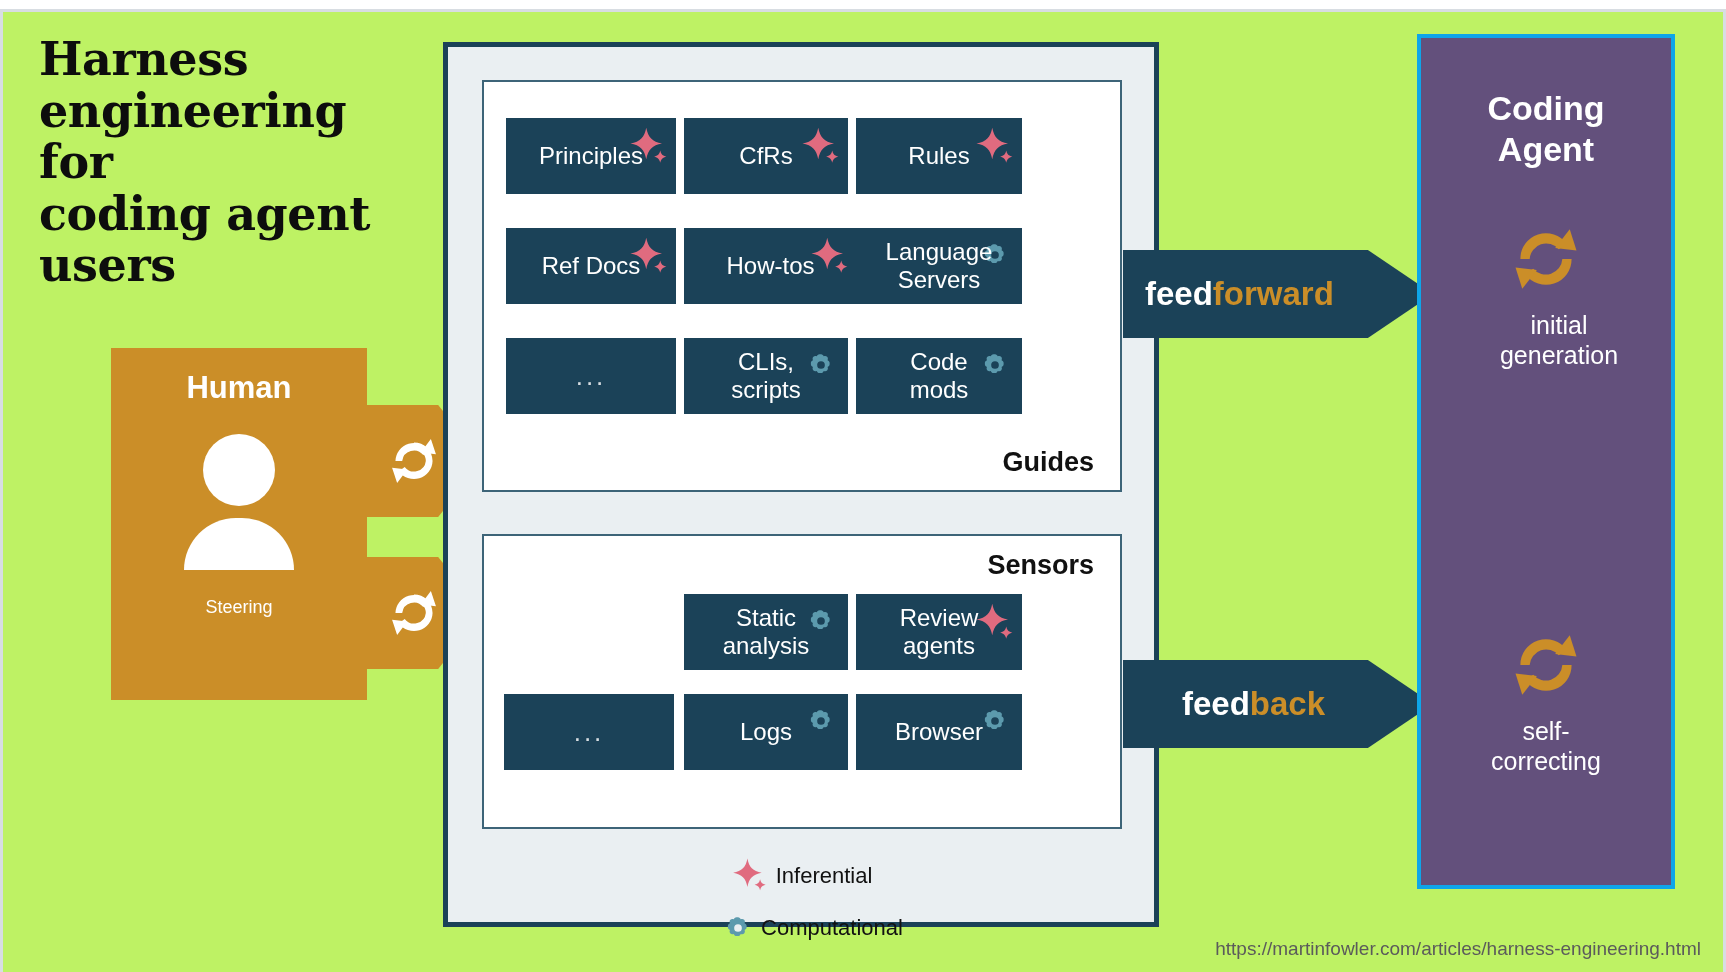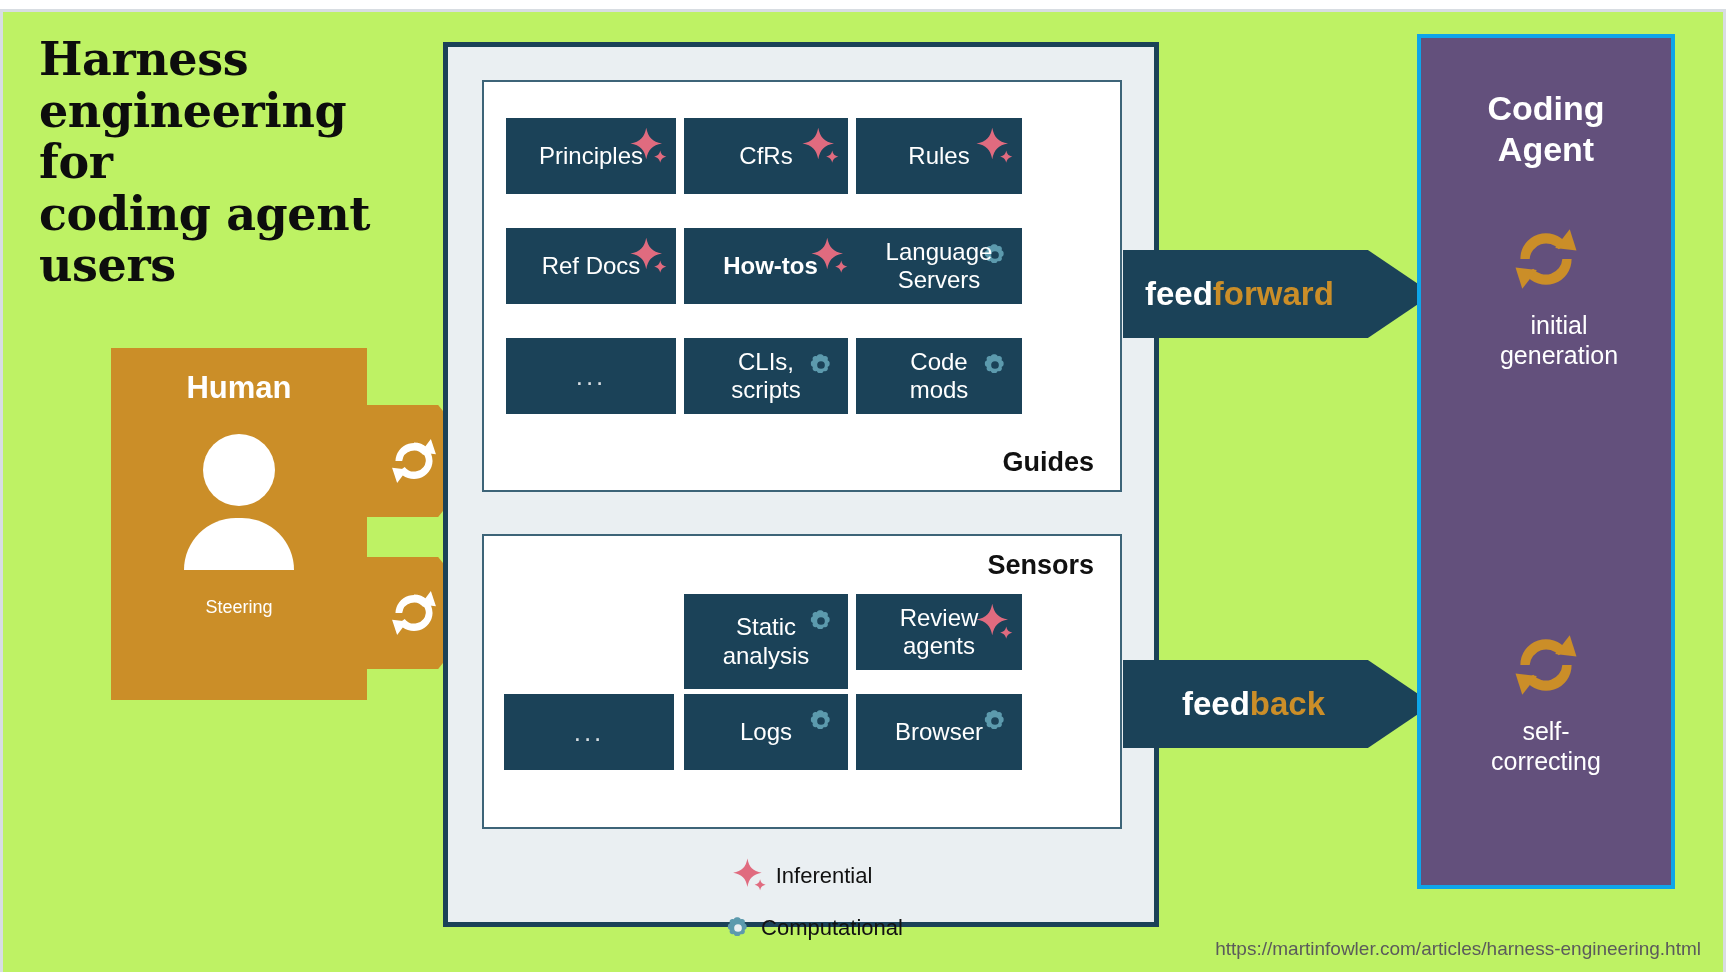--- a/index.html
+++ b/index.html
@@ -330,21 +330,21 @@
       </div>
 
       <div class="tile" style="left:22px;  top:146px; width:170px; height:76px;">
         <span class="tile-text">Ref Docs</span>
         <svg class="badge" viewBox="0 0 48 48">
           <path d="M22 2 C24 13 29 18 40 20 C29 22 24 27 22 38 C20 27 15 22 4 20 C15 18 20 13 22 2 Z" fill="#e06b7f"></path>
           <path d="M38 28 C38.9 32.2 40.8 34.1 45 35 C40.8 35.9 38.9 37.8 38 42 C37.1 37.8 35.2 35.9 31 35 C35.2 34.1 37.1 32.2 38 28 Z" fill="#e06b7f"></path>
         </svg>
       </div>
 
-      <div class="tile" style="left:200px; top:146px; width:173px; height:76px;font-weight:bold;">
+      <div class="tile" style="left:200px; top:146px; width:173px; height:76px;">
         <span class="tile-text">How-tos</span>
         <svg class="badge" viewBox="0 0 48 48">
           <path d="M22 2 C24 13 29 18 40 20 C29 22 24 27 22 38 C20 27 15 22 4 20 C15 18 20 13 22 2 Z" fill="#e06b7f"></path>
           <path d="M38 28 C38.9 32.2 40.8 34.1 45 35 C40.8 35.9 38.9 37.8 38 42 C37.1 37.8 35.2 35.9 31 35 C35.2 34.1 37.1 32.2 38 28 Z" fill="#e06b7f"></path>
         </svg>
       </div>
 
       <div class="tile gear-tile" style="left:372px; top:146px; width:166px; height:76px; white-space:pre-line;">
         <span class="tile-text" style="white-space: pre-line;">Language
 Servers</span>
@@ -374,21 +374,21 @@
           <path d="M16 2.5c1.6 0 2.4 1.1 2.9 2.2 1.2-.5 2.5-.6 3.6.5s1 2.4.5 3.6c1.1.5 2.2 1.3 2.2 2.9v1.6c0 1.6-1.1 2.4-2.2 2.9.5 1.2.6 2.5-.5 3.6s-2.4 1-3.6.5c-.5 1.1-1.3 2.2-2.9 2.2h-1.6c-1.6 0-2.4-1.1-2.9-2.2-1.2.5-2.5.6-3.6-.5s-1-2.4-.5-3.6c-1.1-.5-2.2-1.3-2.2-2.9v-1.6c0-1.6 1.1-2.4 2.2-2.9-.5-1.2-.6-2.5.5-3.6s2.4-1 3.6-.5c.5-1.1 1.3-2.2 2.9-2.2z" fill="#5c9aad" transform="translate(0,2)"></path>
           <circle cx="16" cy="16" r="4.1" fill="#1b4258"></circle>
         </svg>
       </div>
 
       <div class="section-label" id="guides-label">Guides</div>
     </div>
 
     <div class="inner-panel" id="sensors-panel">
 
-      <div class="tile gear-tile" style="left:200px; top:58px; width:164px; height:95px; white-space:pre-line;">
+      <div class="tile gear-tile" style="left:200px; top:58px; width:164px; height:76px; white-space:pre-line;">
         <span class="tile-text" style="white-space: pre-line;">Static
 analysis</span>
         <svg class="badge" viewBox="0 0 32 32">
           <path d="M16 2.5c1.6 0 2.4 1.1 2.9 2.2 1.2-.5 2.5-.6 3.6.5s1 2.4.5 3.6c1.1.5 2.2 1.3 2.2 2.9v1.6c0 1.6-1.1 2.4-2.2 2.9.5 1.2.6 2.5-.5 3.6s-2.4 1-3.6.5c-.5 1.1-1.3 2.2-2.9 2.2h-1.6c-1.6 0-2.4-1.1-2.9-2.2-1.2.5-2.5.6-3.6-.5s-1-2.4-.5-3.6c-1.1-.5-2.2-1.3-2.2-2.9v-1.6c0-1.6 1.1-2.4 2.2-2.9-.5-1.2-.6-2.5.5-3.6s2.4-1 3.6-.5c.5-1.1 1.3-2.2 2.9-2.2z" fill="#5c9aad" transform="translate(0,2)"></path>
           <circle cx="16" cy="16" r="4.1" fill="#1b4258"></circle>
         </svg>
       </div>
 
       <div class="tile" style="left:372px; top:58px; width:166px; height:76px; white-space:pre-line;">
         <span class="tile-text" style="white-space: pre-line;">Review

